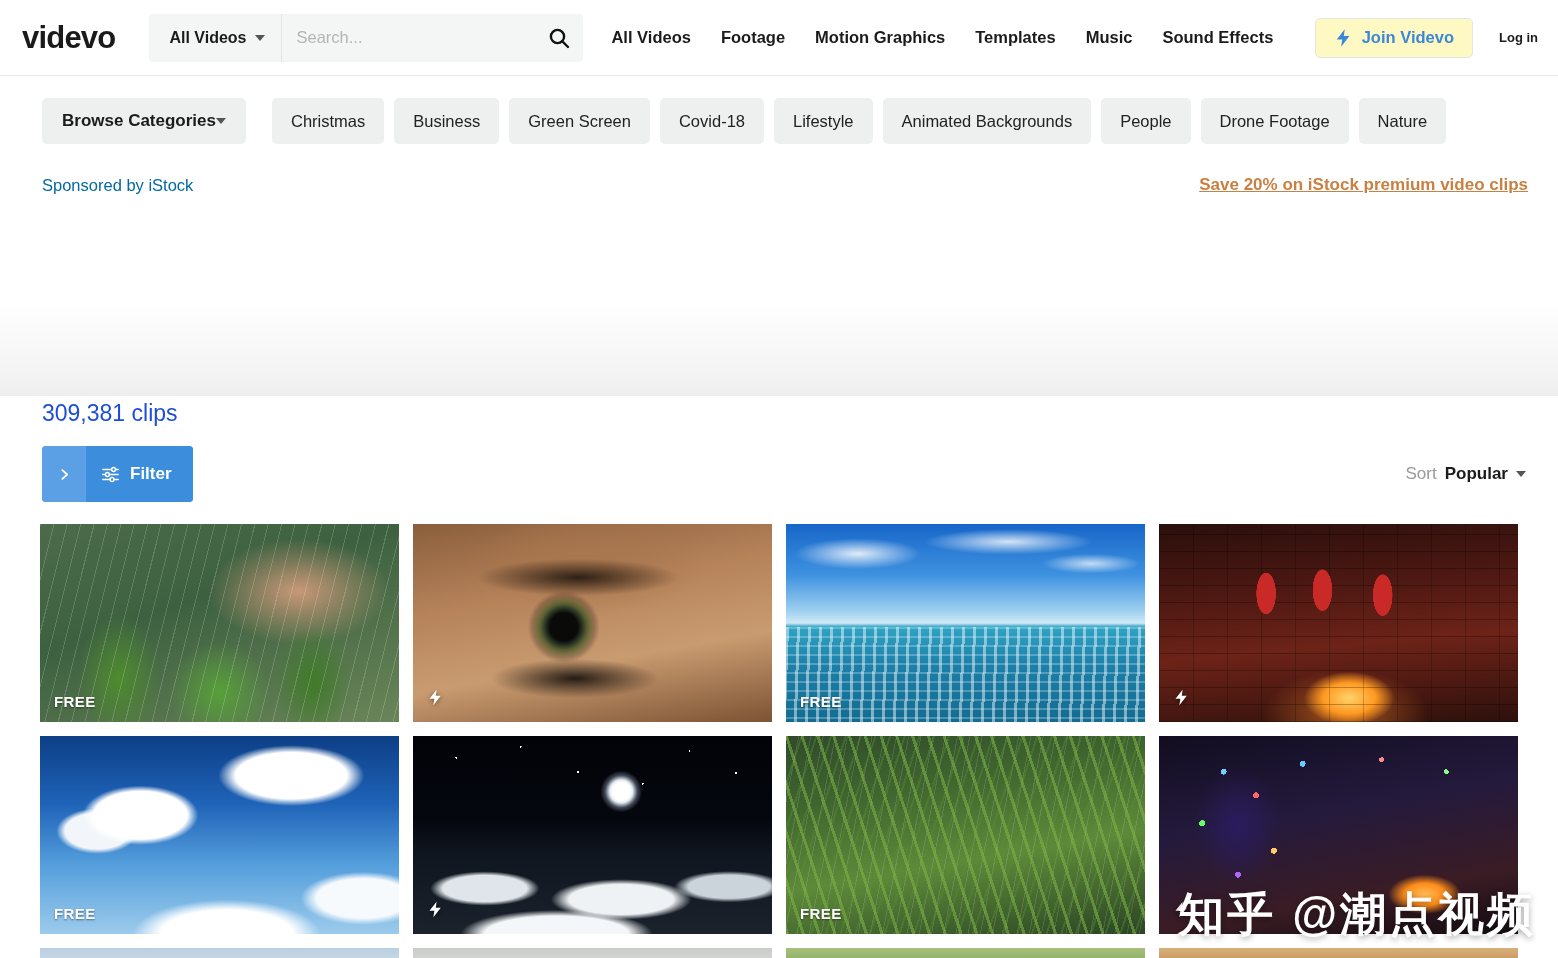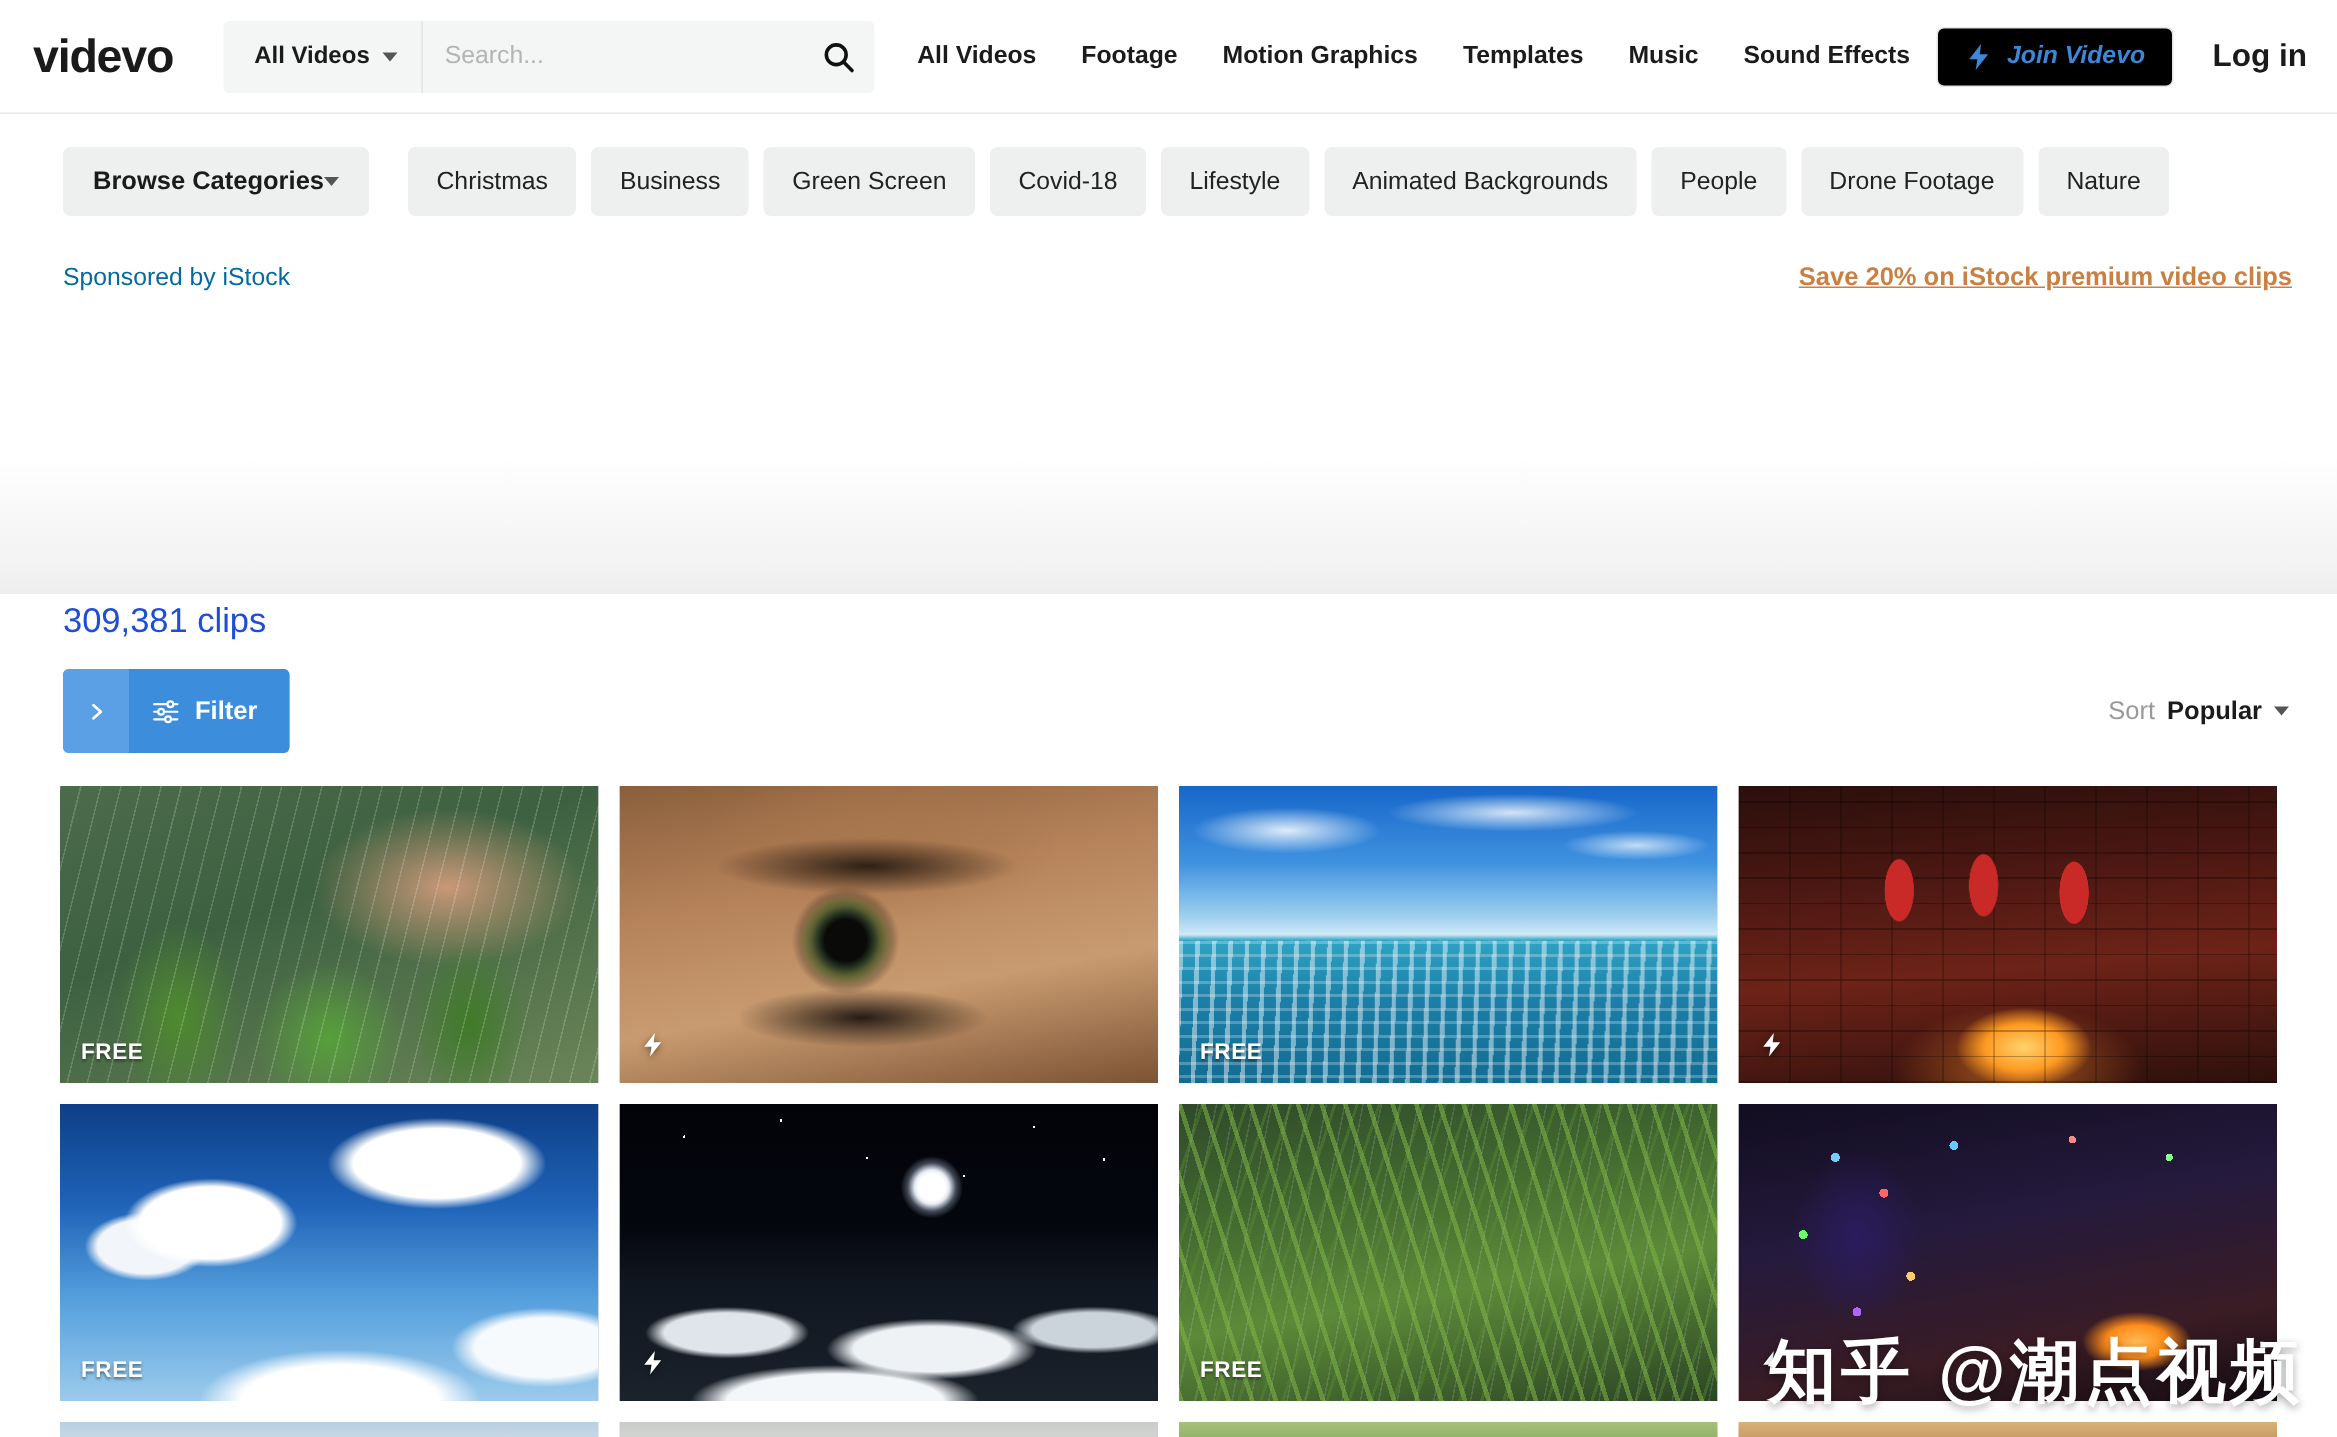--- a/index.html
+++ b/index.html
@@ -94,33 +94,32 @@
   }
 
   .join-btn {
     display: flex;
     align-items: center;
     gap: 9px;
     height: 40px;
     padding: 0 18px;
     border: 1px solid #e3e4e6;
     border-radius: 5px;
-    background: #000000;
+    background: #fef9c3;
     cursor: pointer;
     margin-right: 26px;
     white-space: nowrap;
-    font-style: italic;
   }
   .join-label {
     font-size: 16.5px;
     font-weight: 700;
     color: #3d87d8;
   }
   .login-link {
-    font-size: 21px;
+    font-size: 13px;
     font-weight: 700;
     color: #1b1b1b;
     text-decoration: none;
     cursor: pointer;
     white-space: nowrap;
   }
 
   
   .chipbar-wrap {
     position: relative;

